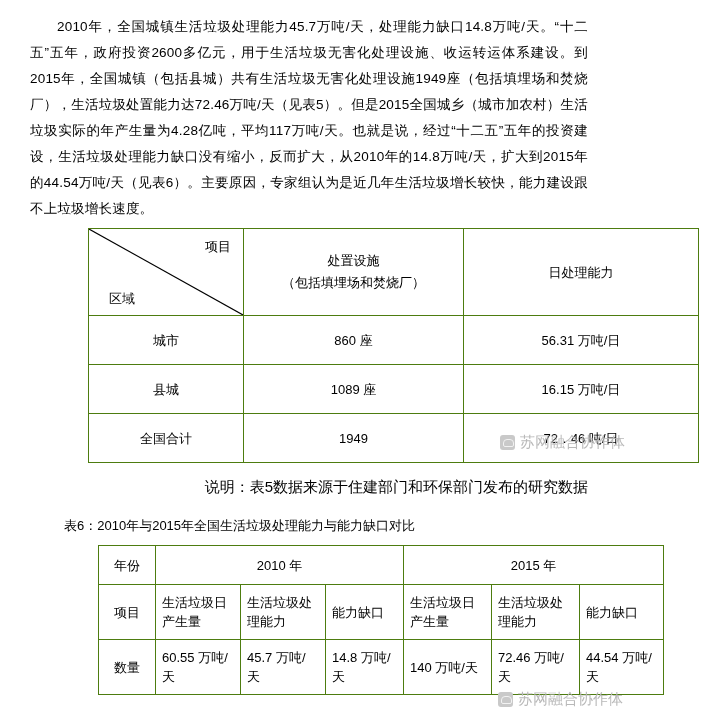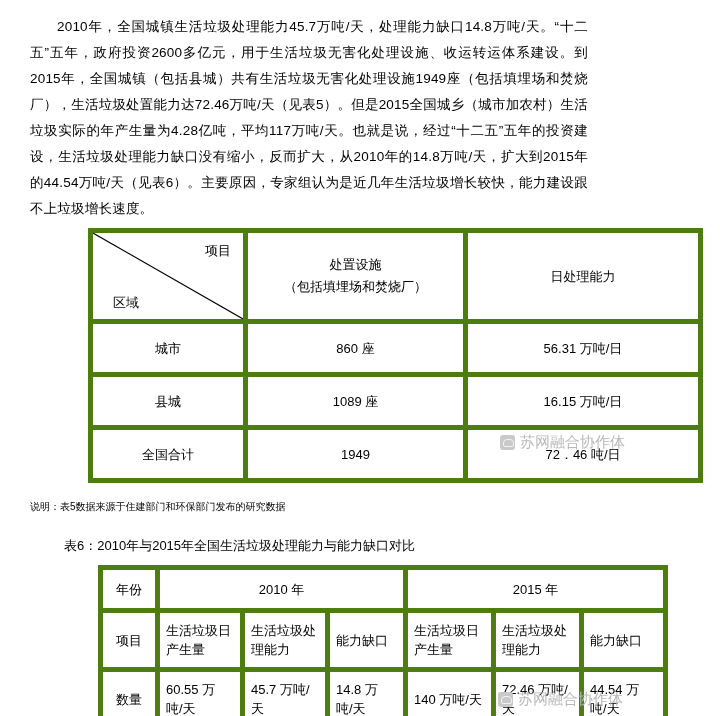--- a/index.html
+++ b/index.html
@@ -29,32 +29,32 @@
     text-indent: 2em;
     letter-spacing: 0.2px;
     margin: 0 0 6px 0;
   }
   .caption {
     font-size: 13px;
     line-height: 22px;
     margin: 18px 0 8px 34px;
   }
   .note {
-    font-size: 10px;
+    font-size: 15px;
     line-height: 20px;
-    text-align: left;
+    text-align: right;
     margin: 14px 0 2px 0;
   }
   table {
     border-collapse: collapse;
     margin: 0 auto;
     table-layout: fixed;
   }
   table td, table th {
-    border: 5px solid #4d7c0f;
+    border: 1px solid #4d7c0f;
     font-size: 13px;
     font-weight: normal;
     text-align: center;
     vertical-align: middle;
     padding: 6px 4px;
     line-height: 19px;
   }
 
   
   #table5 {

